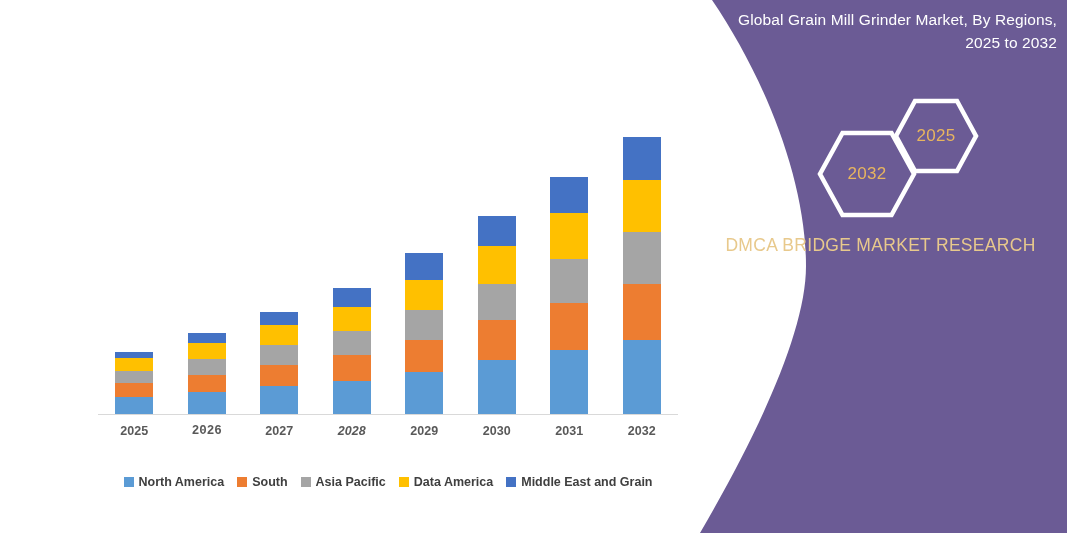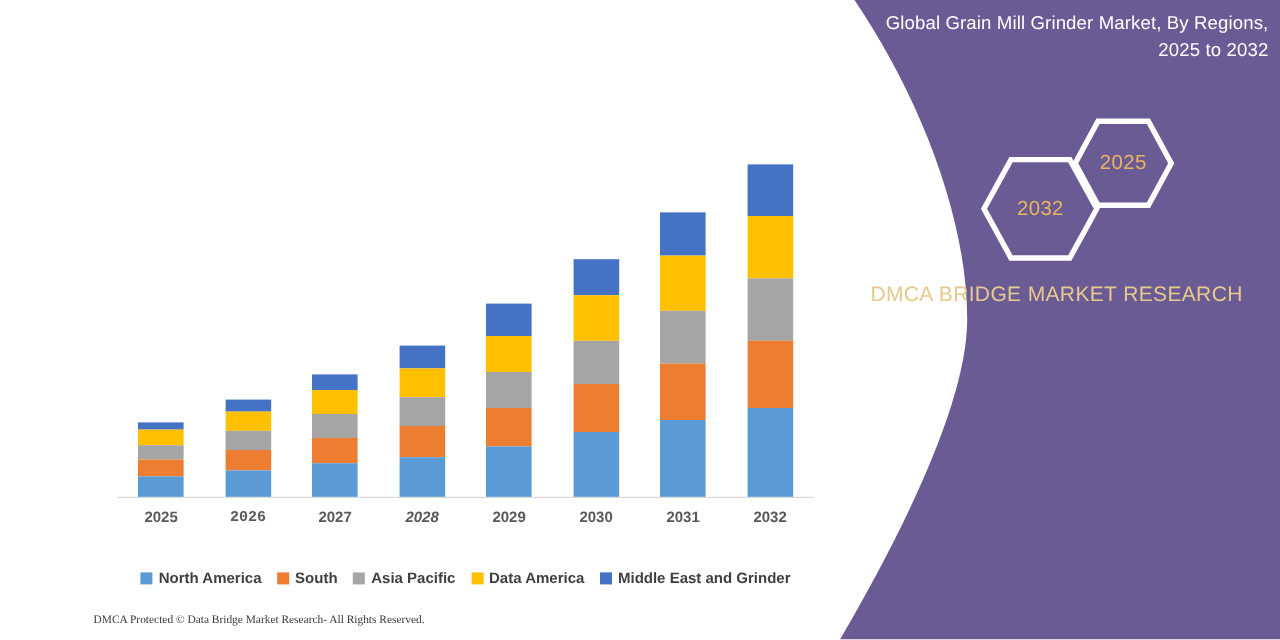--- a/index.html
+++ b/index.html
@@ -212,21 +212,20 @@
       <div class="legend-item">
         <span class="legend-swatch" style="background: rgb(165, 165, 165);"></span>
         <span class="legend-label">Asia Pacific</span>
       </div>
       <div class="legend-item">
         <span class="legend-swatch" style="background: rgb(255, 192, 0);"></span>
         <span class="legend-label">Data America</span>
       </div>
       <div class="legend-item">
         <span class="legend-swatch" style="background: rgb(68, 114, 196);"></span>
-        <span class="legend-label">Middle East and Grinder</span>
+        <span class="legend-label">Middle East and Grain</span>
       </div>
     </div>
 
   <div id="footer">
-    <span class="foot-txt">DMCA Protected © Data Bridge Market Research-  All Rights Reserved.</span>
   </div>
 
 </div>
 
 </body></html>

